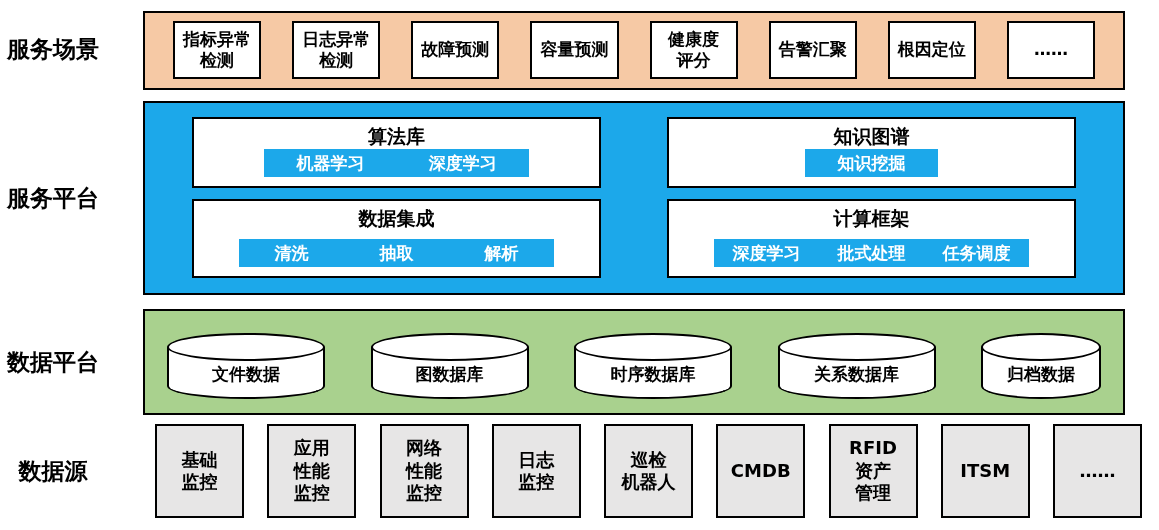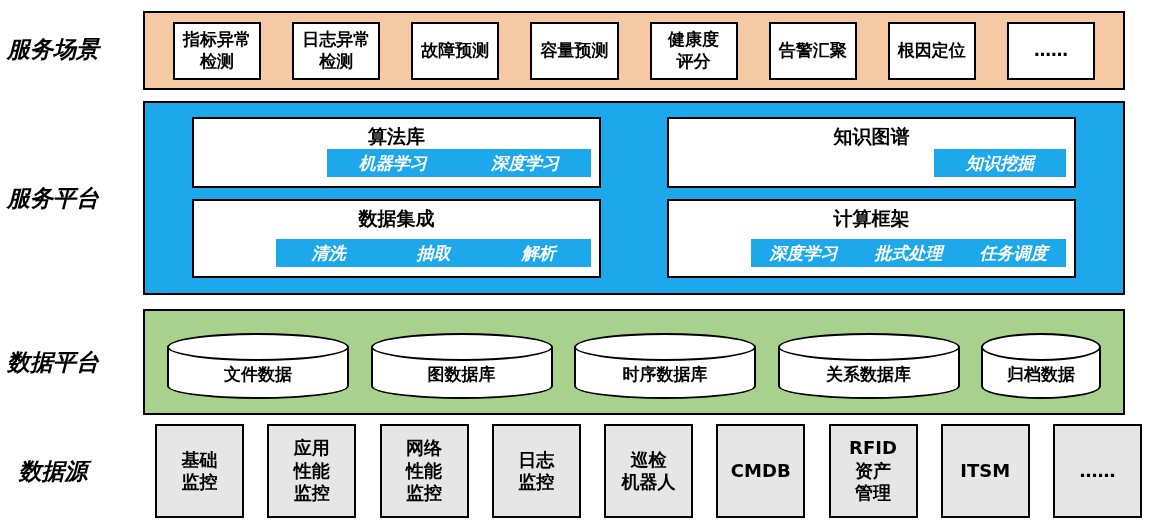--- a/index.html
+++ b/index.html
@@ -9,36 +9,36 @@
     --data-bg:#A9D18E;
     --source-bg:#E7E6E6;
     --border:#000000;
   }
   *{box-sizing:border-box;margin:0;padding:0;}
   html,body{width:1159px;height:530px;background:#ffffff;overflow:hidden;}
   body{font-family:"DejaVu Sans","Liberation Sans",sans-serif;color:#000;position:relative;}
 
   .row-label{
     position:absolute;left:0;width:106px;text-align:center;
-    font-size:23px;font-weight:bold;line-height:28px;white-space:nowrap;font-style:italic;
+    font-size:23px;font-weight:bold;line-height:28px;white-space:nowrap;
   }
   #label-scenarios{top:35px;}
   #label-platform{top:184px;}
   #label-data{top:348px;}
   #label-sources{top:457px;}
 
   .band{
     position:absolute;left:143px;width:982px;
     border:2px solid var(--border);
   }
 
   
   #band-scenarios{
     top:11px;height:79px;background:var(--scenario-bg);
-    display:flex;align-items:center;gap:31px;padding:9px 28px;
+    display:flex;align-items:flex-end;gap:31px;padding:9px 28px;
   }
   .scenario-box{
     flex:1;height:58px;background:#fff;border:2px solid var(--border);
     display:flex;align-items:center;justify-content:center;
     font-size:17px;font-weight:bold;text-align:center;line-height:1.25;
     white-space:pre-line;
   }
 
   
   #band-platform{
@@ -47,37 +47,37 @@
     gap:11px 66px;padding:14px 47px 16px 47px;
   }
   .panel{
     background:#fff;border:2px solid var(--border);
     display:flex;flex-direction:column;padding:5px 8px 9px 8px;
   }
   .panel-title{
     text-align:center;font-size:19px;font-weight:bold;line-height:1.3;
   }
   .panel-buttons{
-    flex:1;display:flex;align-items:center;justify-content:flex-end;font-style:italic;
+    flex:1;display:flex;align-items:center;justify-content:center;
   }
   .pbtn{
     background:var(--button-bg);color:#fff;font-weight:bold;font-size:17px;
     text-align:center;padding:4px 2px;line-height:1.2;
   }
   .p2 .pbtn{width:34%;}
   .p3 .pbtn{width:27%;margin-top:8px;}
 
   
   #band-data{
     top:309px;height:106px;background:var(--data-bg);
     display:flex;align-items:flex-end;justify-content:space-between;
     padding:12px 22px 14px 22px;
   }
   .cylinder{
-    position:relative;width:182px;height:52px;background:#fff;
+    position:relative;width:158px;height:52px;background:#fff;
     border-left:2px solid var(--border);
     border-right:2px solid var(--border);
     border-bottom:2px solid var(--border);
     border-radius:0 0 50% 50% / 0 0 13px 13px;
     margin-top:14px;
   }
   .cylinder:last-child{width:120px;}
   .cyl-top{
     position:absolute;top:-14px;left:-2px;right:-2px;height:28px;
     background:#fff;border:2px solid var(--border);border-radius:50%;

